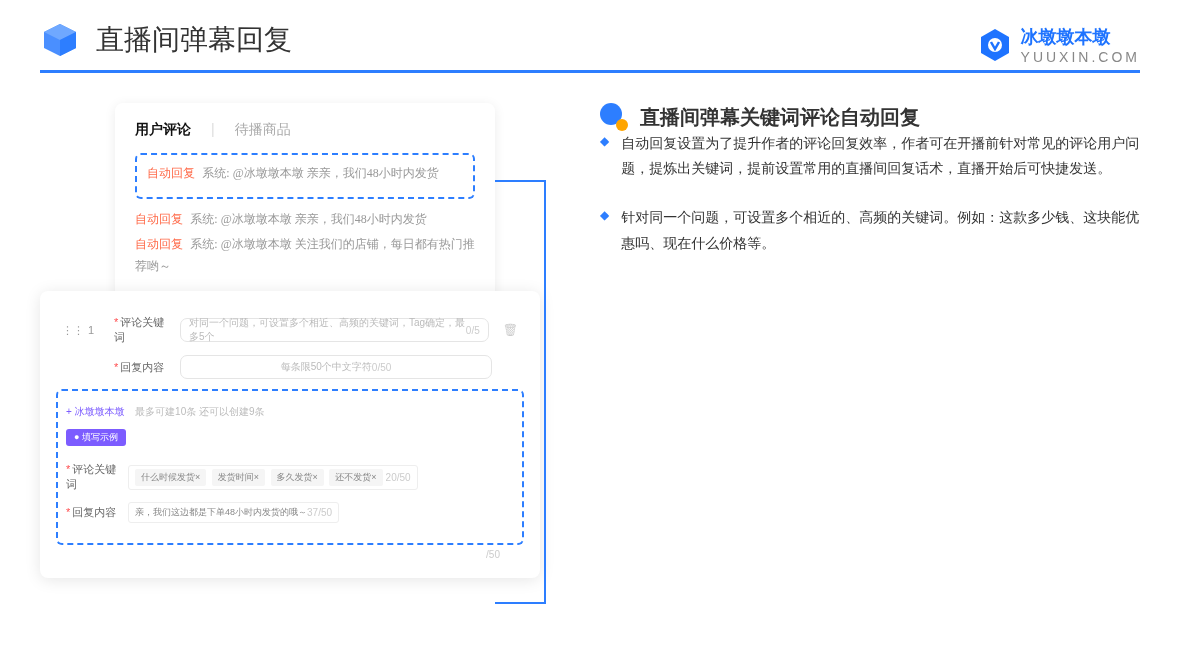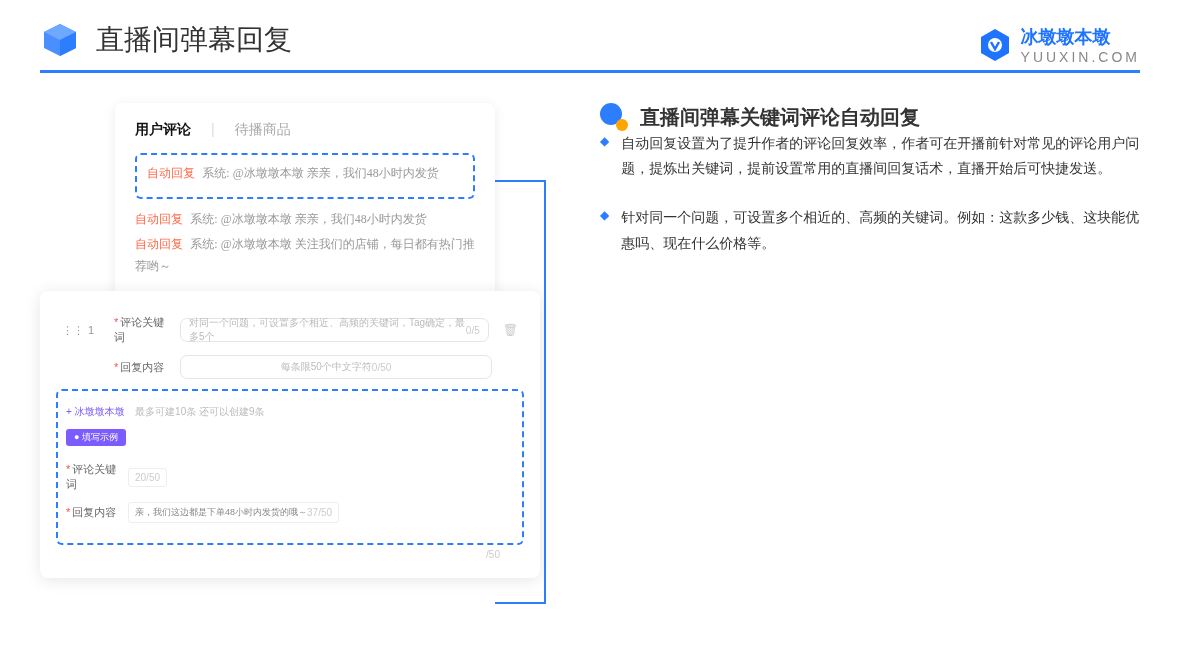--- a/index.html
+++ b/index.html
@@ -134,20 +134,26 @@
       <div class="example-section">
         <div style="margin-bottom:4px">
           <span class="add-link">+ 冰墩墩本墩</span>
           <span class="add-hint">最多可建10条 还可以创建9条</span>
         </div>
         <span class="example-badge">● 填写示例</span>
 
         <div class="form-row" style="padding:0">
           <span class="form-label" style="width:54px"><span class="required-dot">*</span><span>评论关键词</span></span>
           <div class="example-input">
+            <span class="content-text">
+              <span class="tag-chip">什么时候发货×</span>
+              <span class="tag-chip">发货时间×</span>
+              <span class="tag-chip">多久发货×</span>
+              <span class="tag-chip">还不发货×</span>
+            </span>
             <span class="input-counter">20/50</span>
           </div>
         </div>
 
         <div class="form-row" style="padding:0">
           <span class="form-label" style="width:54px"><span class="required-dot">*</span><span>回复内容</span></span>
           <div class="example-input">
             <span class="content-text">亲，我们这边都是下单48小时内发货的哦～</span>
             <span class="input-counter">37/50</span>
           </div>

